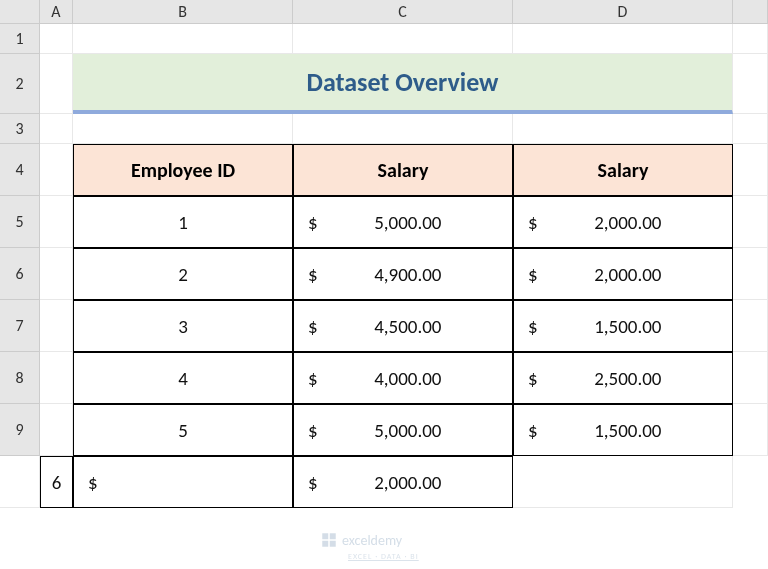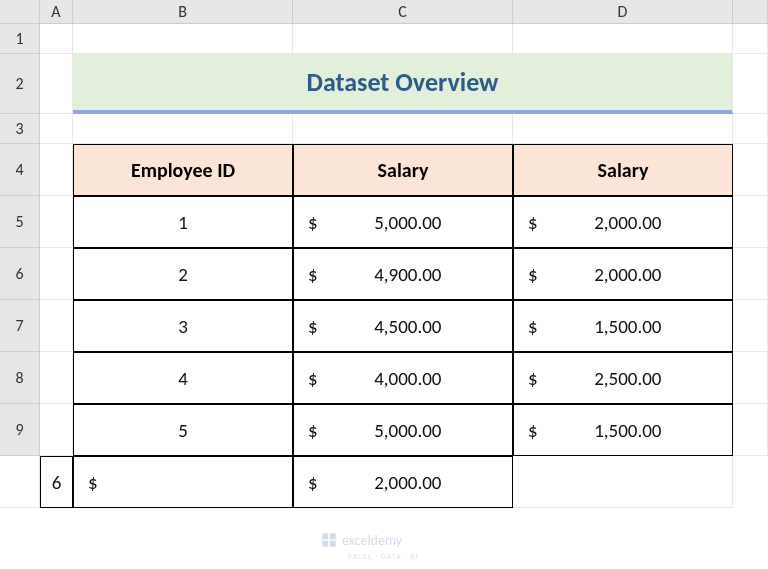--- a/index.html
+++ b/index.html
@@ -97,20 +97,21 @@
       gap: 4px;
     }
     .watermark-sub {
       position: absolute;
       bottom: 8px;
       left: 348px;
       font-size: 8px;
       color: #b8c8d8;
       opacity: 0.5;
       letter-spacing: 1px;
+      text-decoration: underline;
     }
   </style>
 </head>
 <body>
 
 <div class="spreadsheet">
 
   <div class="corner"></div>
   <div class="col-header">A</div>
   <div class="col-header">B</div>

